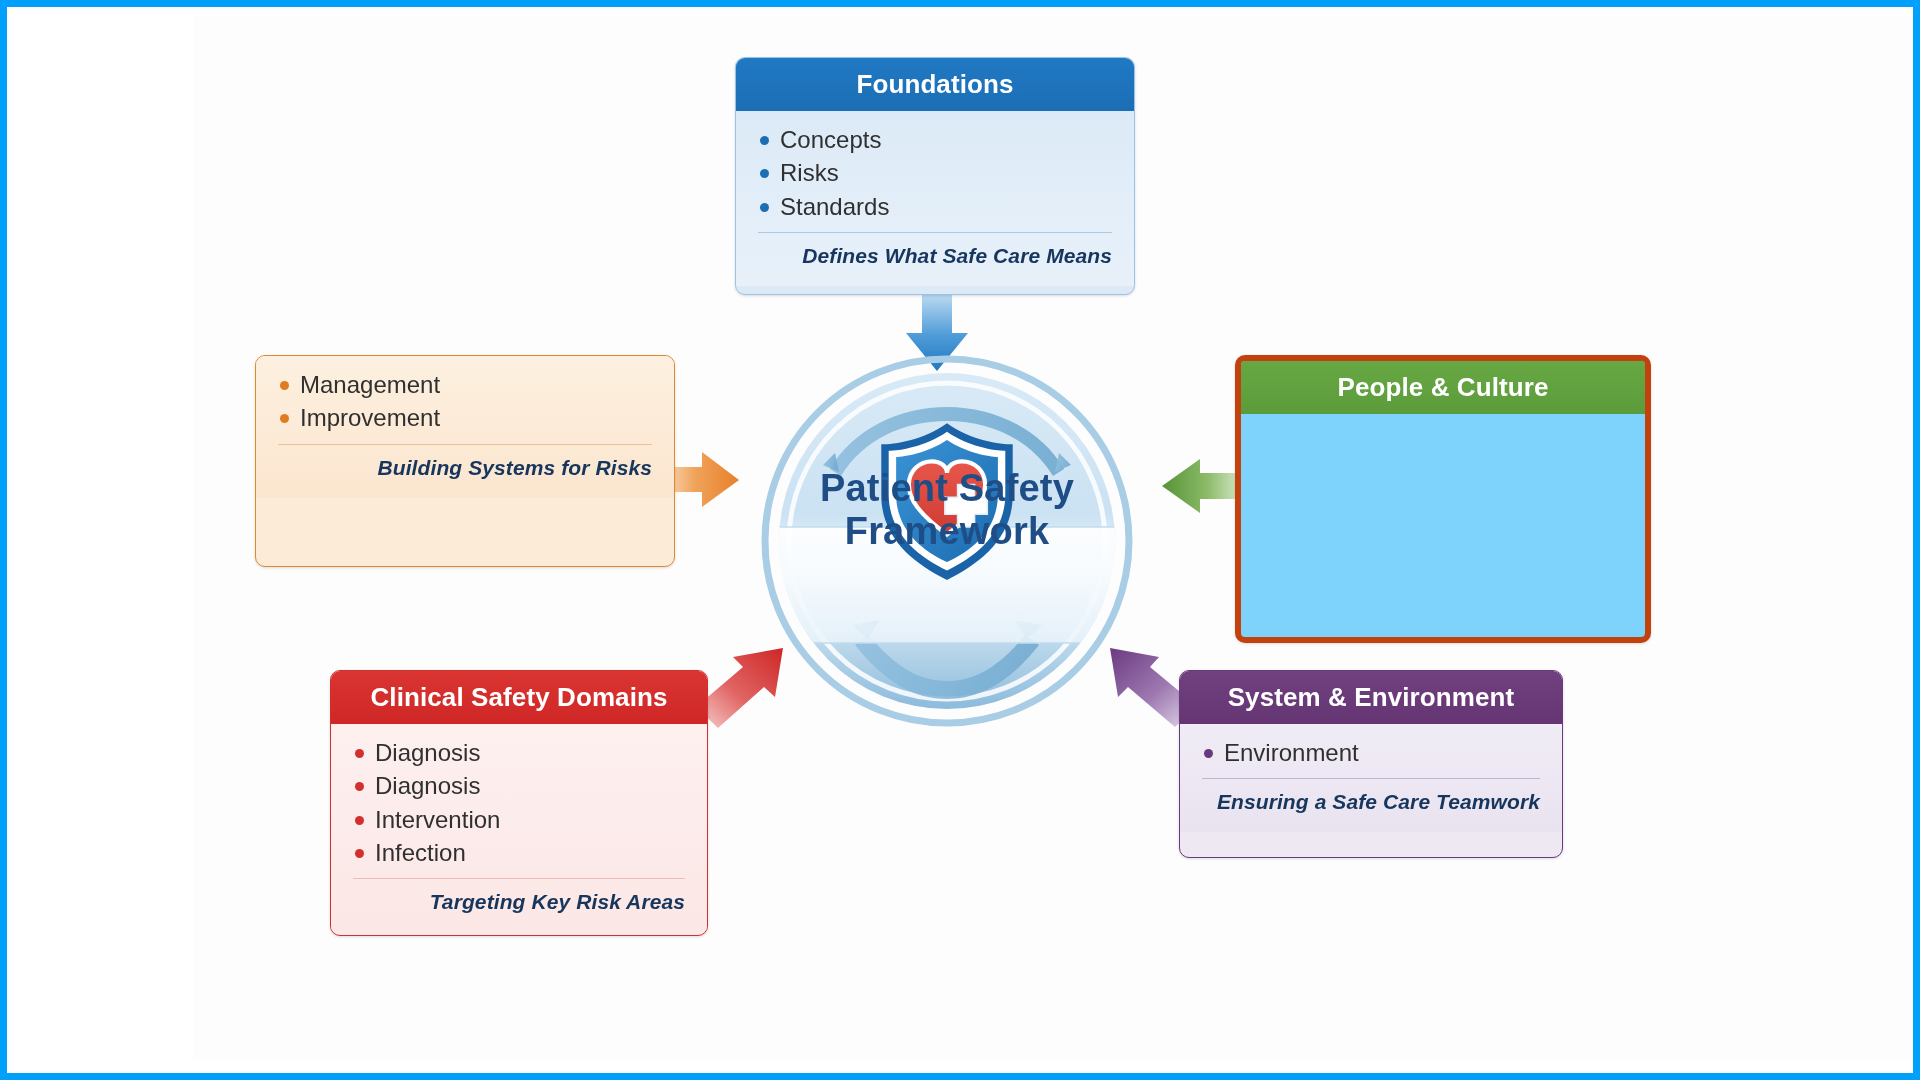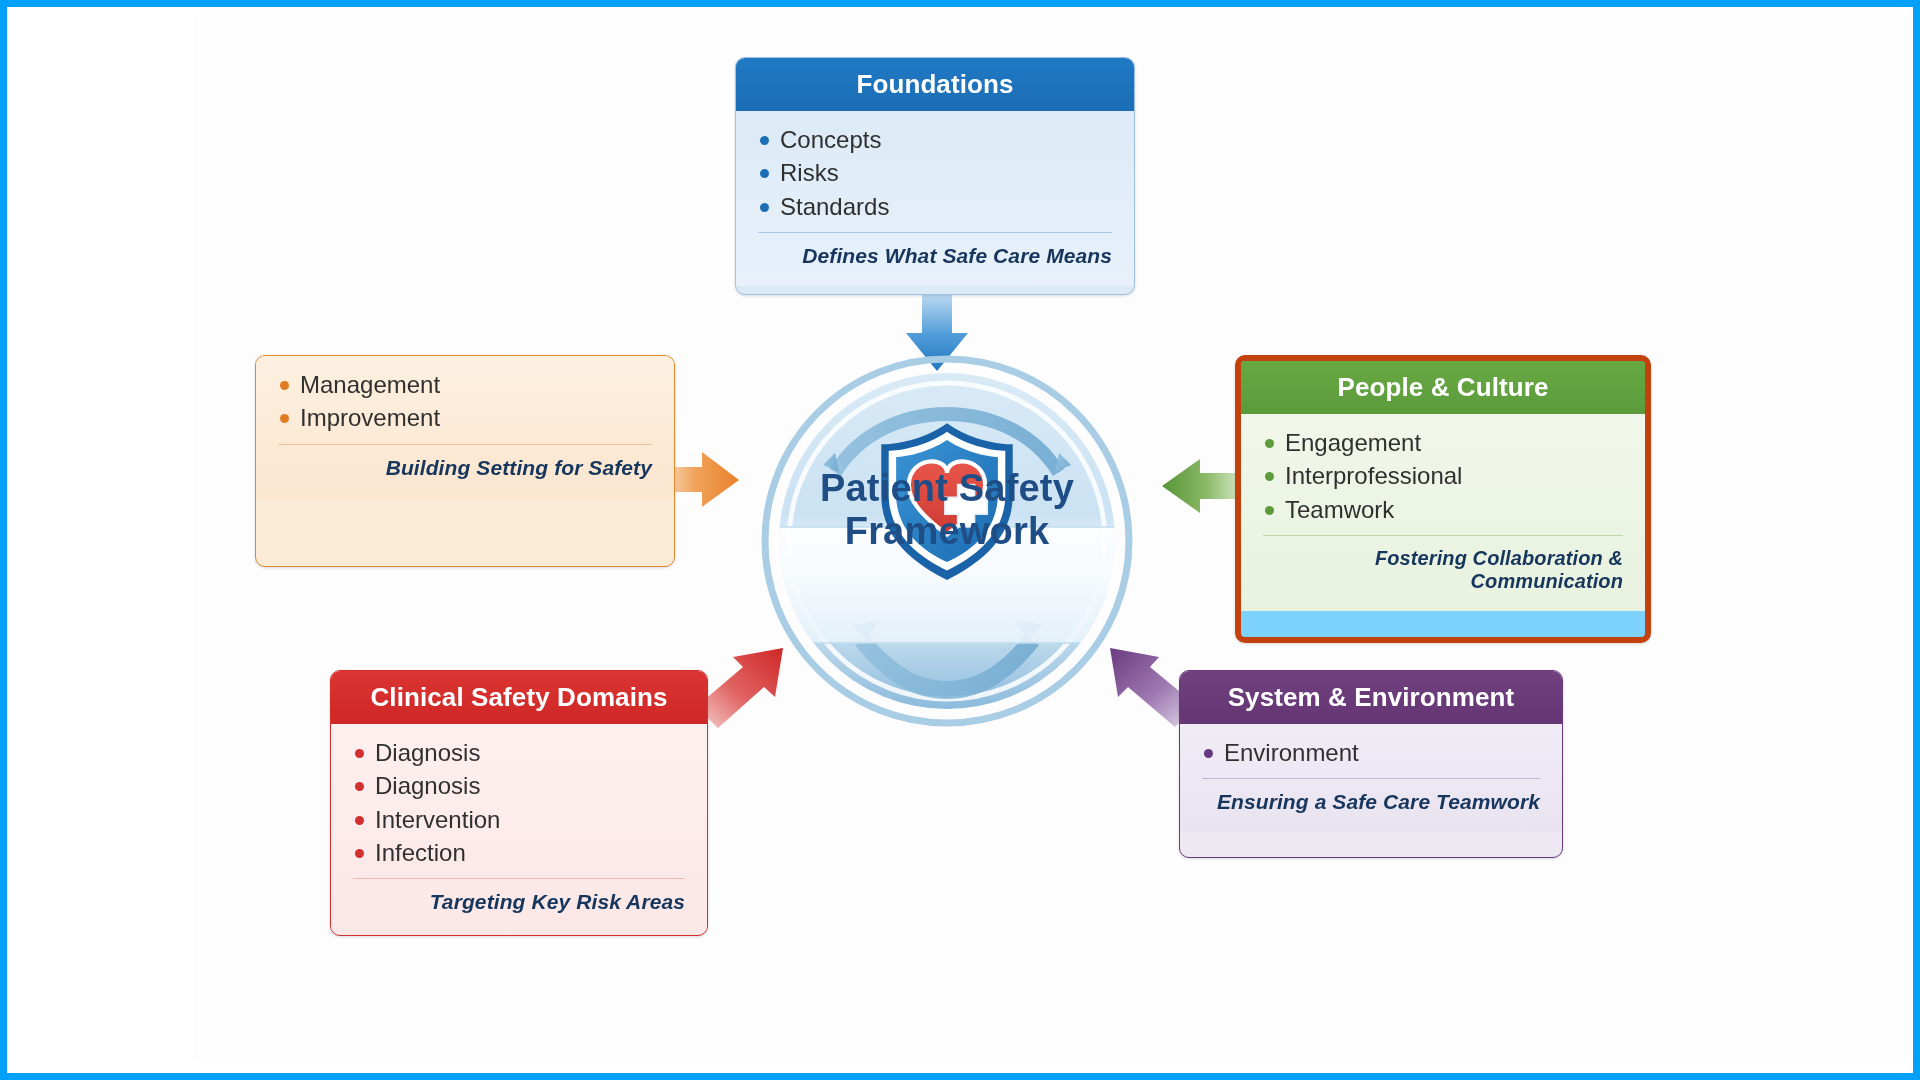--- a/index.html
+++ b/index.html
@@ -275,35 +275,26 @@
     </div>
   </div>
 
   <div class="card" id="sms">
     <div class="body">
       <ul>
         <li>Management</li>
         <li>Improvement</li>
       </ul>
       <div class="rule"></div>
-      <div class="tag">Building Setting for Safety</div>
+      <div class="tag">Building Systems for Risks</div>
     </div>
   </div>
 
   <div class="card" id="people">
     <div class="hdr">People &amp; Culture</div>
-    <div class="body">
-      <ul>
-        <li>Engagement</li>
-        <li>Interprofessional</li>
-        <li>Teamwork</li>
-      </ul>
-      <div class="rule"></div>
-      <div class="tag">Fostering Collaboration &amp; Communication</div>
-    </div>
   </div>
 
   <div class="card" id="clinical">
     <div class="hdr">Clinical Safety Domains</div>
     <div class="body">
       <ul>
         <li>Diagnosis</li>
         <li>Diagnosis</li>
         <li>Intervention</li>
         <li>Infection</li>

